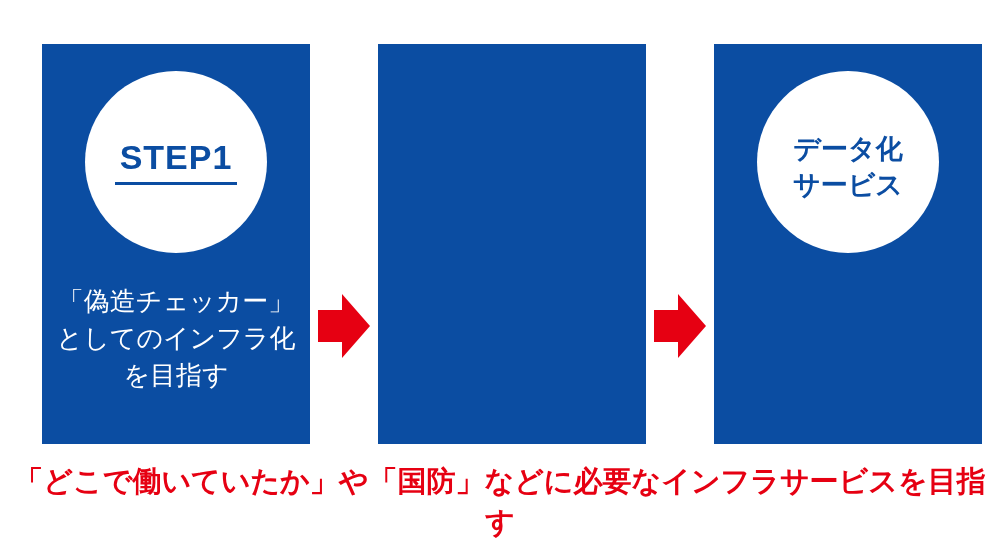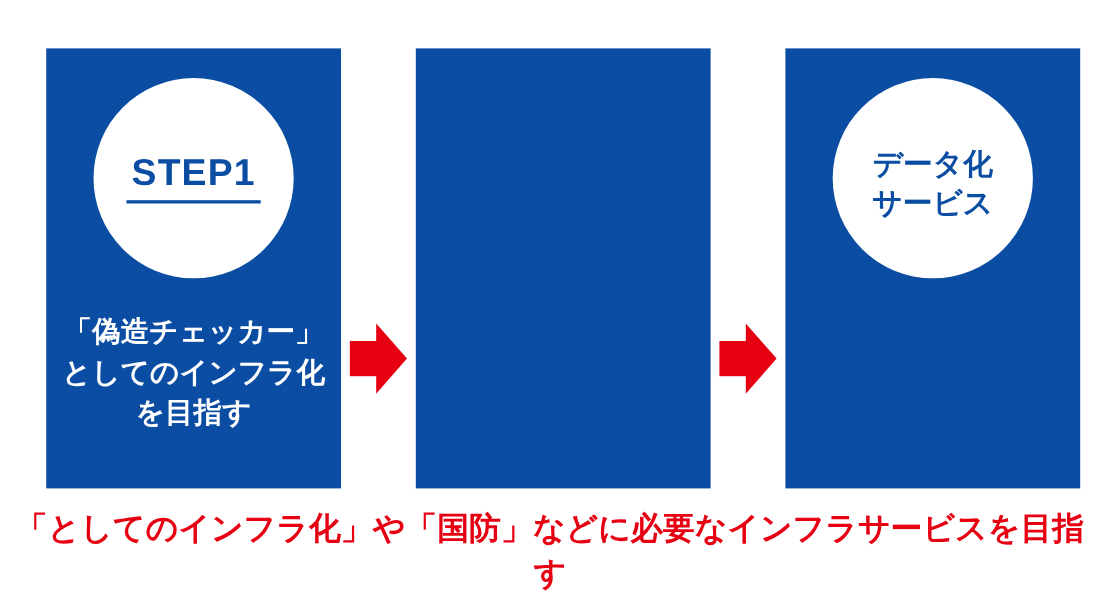--- a/index.html
+++ b/index.html
@@ -63,21 +63,21 @@
     font-size: 27px;
     font-weight: bold;
     line-height: 1.3;
     text-align: center;
     white-space: pre-line;
   }
   .step-description {
     margin-top: 30px;
     color: #ffffff;
     font-size: 26px;
-    font-weight: bold;
+    font-weight: normal;
     line-height: 1.42;
     text-align: center;
     white-space: pre-line;
     padding: 0 4px;
   }
   .arrow {
     position: relative;
     width: 52px;
     height: 64px;
     margin-top: 164px;
@@ -145,15 +145,15 @@
 
     <div class="step-box">
       <div class="step-circle">
         <div class="circle-title">データ化
 サービス</div>
       </div>
     </div>
 
   </div>
 
-  <div class="footer-text">「としてのインフラ化」や「国防」などに必要なインフラサービスを目指す</div>
+  <div class="footer-text">「どこで働いていたか」や「国防」などに必要なインフラサービスを目指す</div>
 
 </div>
 
 </body></html>

